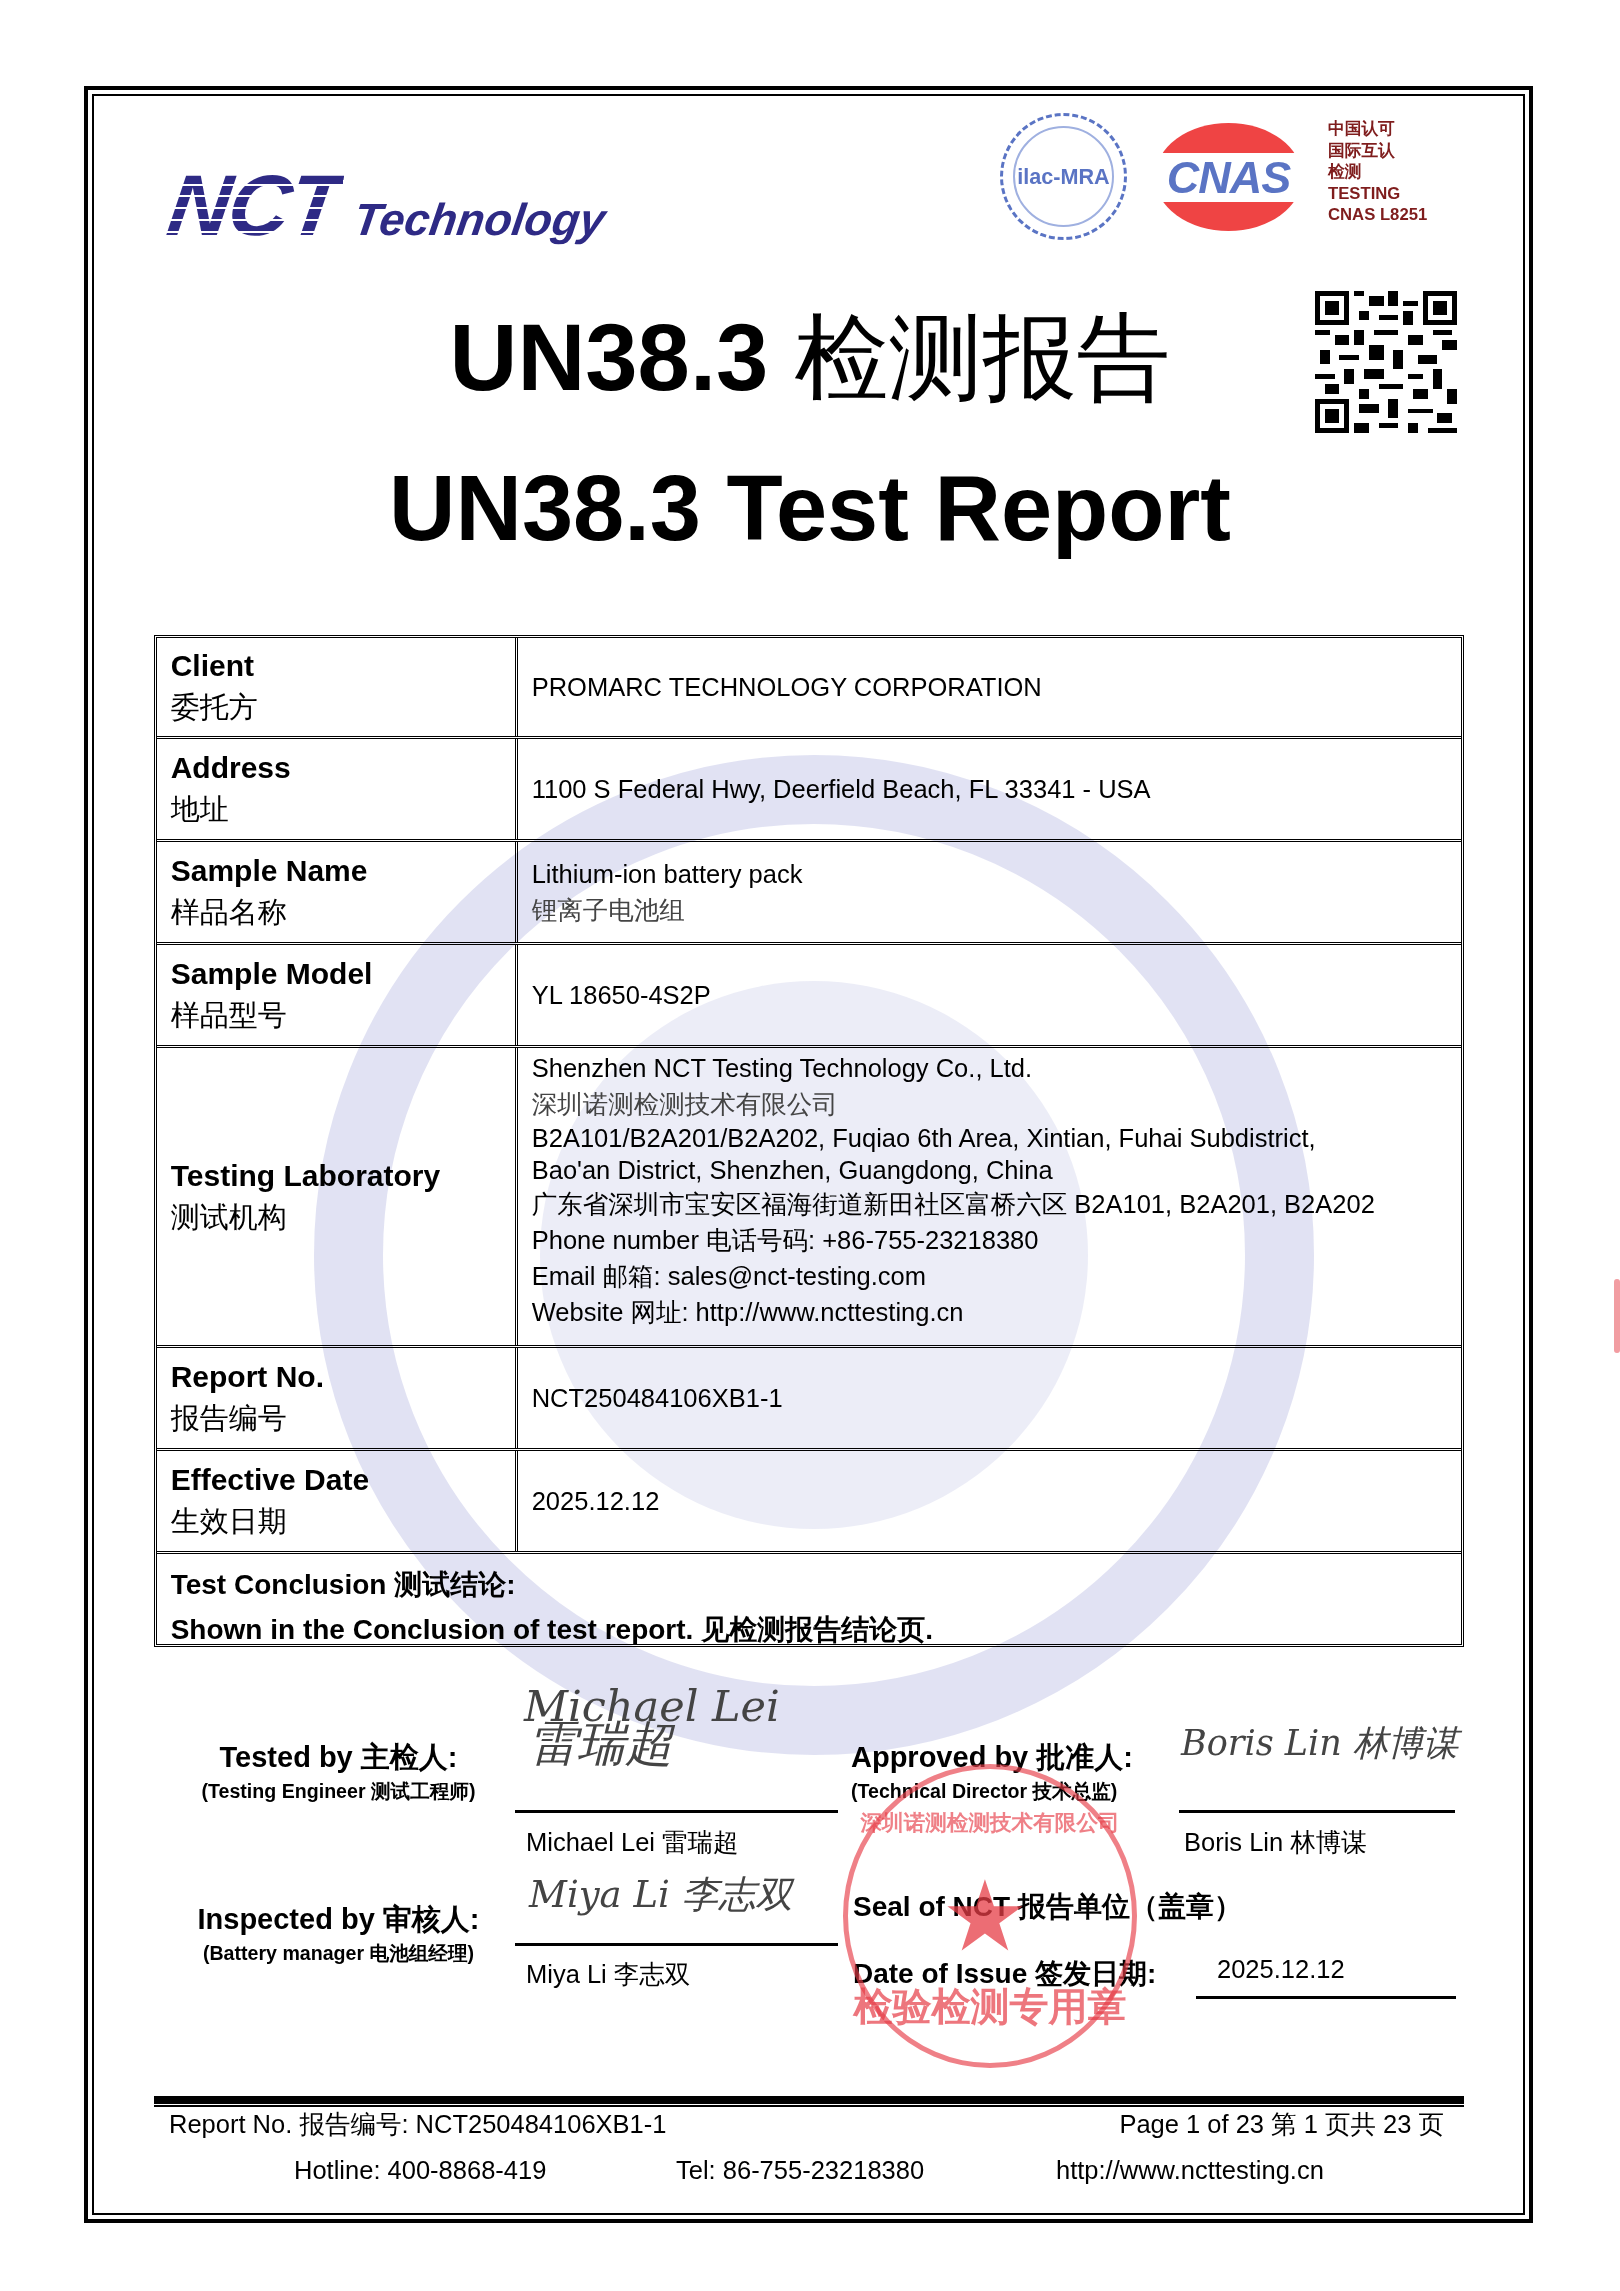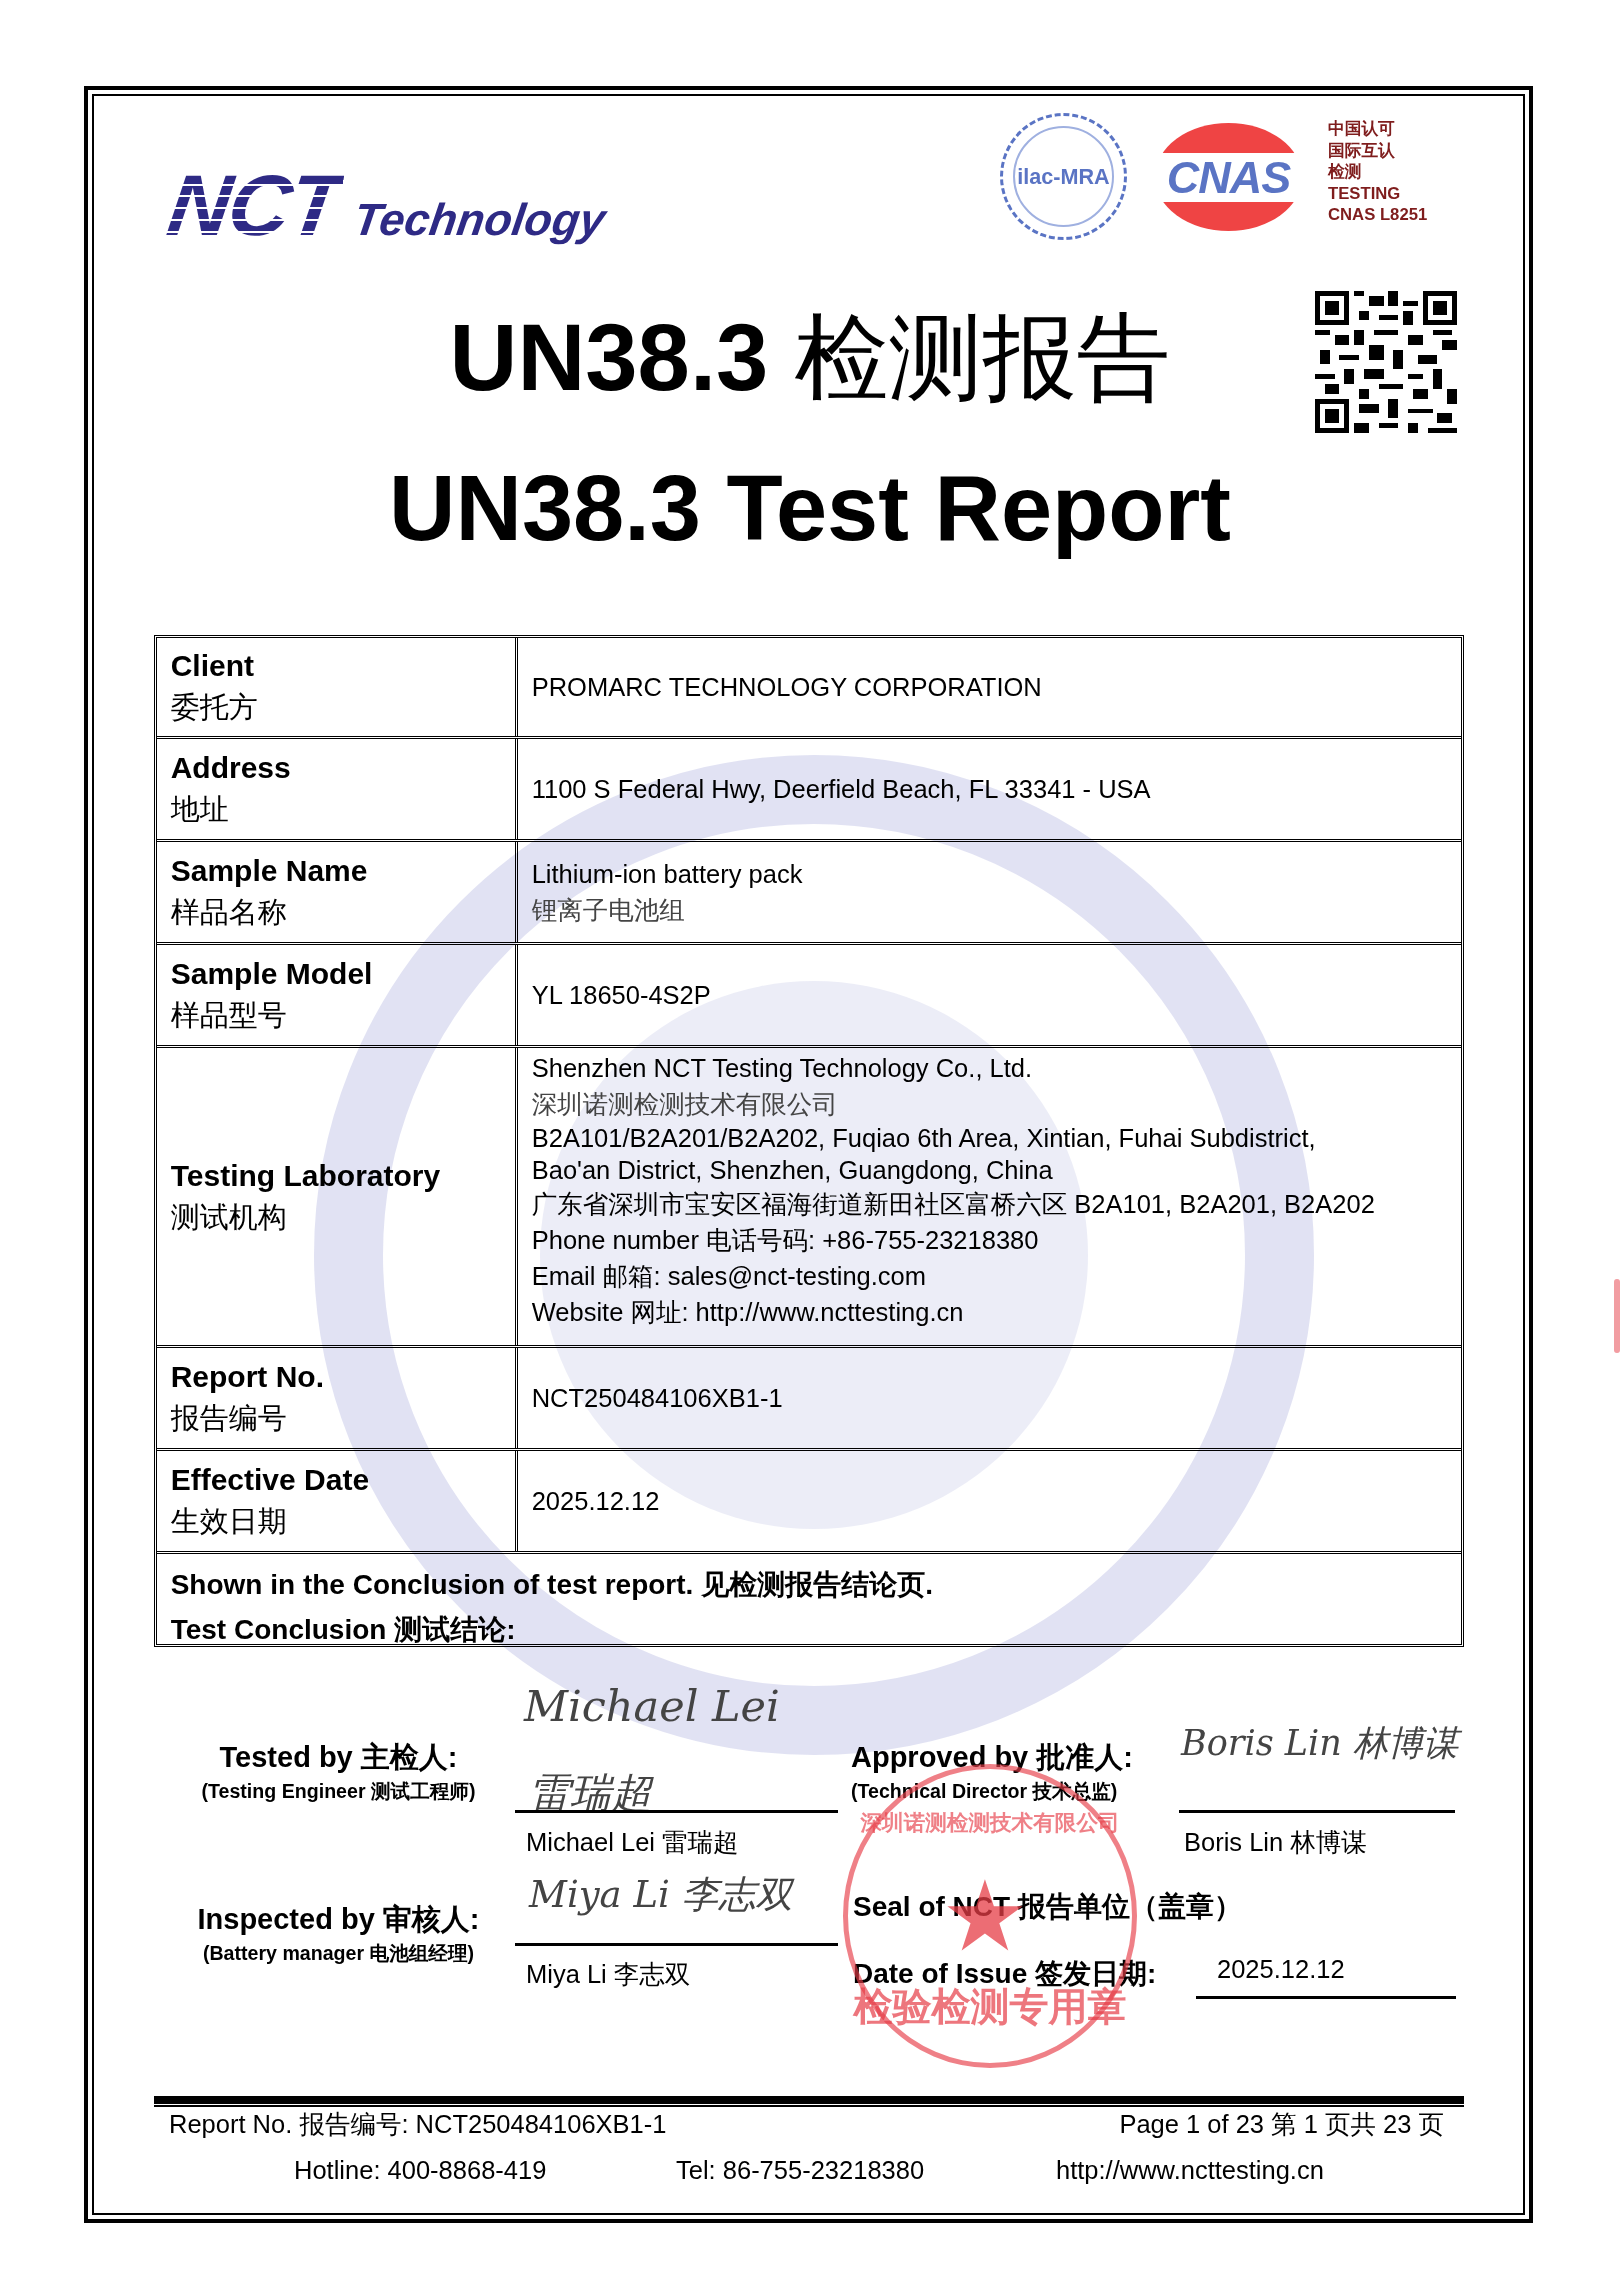--- a/index.html
+++ b/index.html
@@ -213,32 +213,32 @@
     <div class="lbl">
         <div class="en">Effective Date</div>
         <div class="cn">生效日期</div>
       </div>
     <div class="val">
         <div class="l">2025.12.12</div>
       </div>
   </div>
   <div class="row" style="height:90px">
     <div class="concl">
+      <div>Test Conclusion 测试结论:</div>
       <div>Shown in the Conclusion of test report. 见检测报告结论页.</div>
-      <div>Test Conclusion 测试结论:</div>
     </div>
   </div>
 </div>
 
 <div class="sig" style="left:162px;top:1738px;width:353px">
   <div class="sig-lbl">Tested by 主检人:</div>
   <div class="sig-sub">(Testing Engineer 测试工程师)</div>
 </div>
 <div class="hand" style="left:524px;top:1681px;font-size:43px">Michael Lei</div>
-<div class="hand" style="left:529px;top:1766px;font-size:41px">雷瑞超</div>
+<div class="hand" style="left:529px;top:1712px;font-size:48px">雷瑞超</div>
 <div class="line" style="left:515px;top:1810px;width:323px"></div>
 <div class="sig" style="left:526px;top:1825px">Michael Lei 雷瑞超</div>
 
 <div class="sig" style="left:851px;top:1738px;width:304px">
   <div class="sig-lbl" style="text-align:left">Approved by 批准人:</div>
   <div class="sig-sub" style="text-align:left">(Technical Director 技术总监)</div>
 </div>
 <div class="hand" style="left:1181px;top:1720px;font-size:35px">Boris Lin 林博谋</div>
 <div class="line" style="left:1179px;top:1810px;width:276px"></div>
 <div class="sig" style="left:1184px;top:1825px">Boris Lin 林博谋</div>

